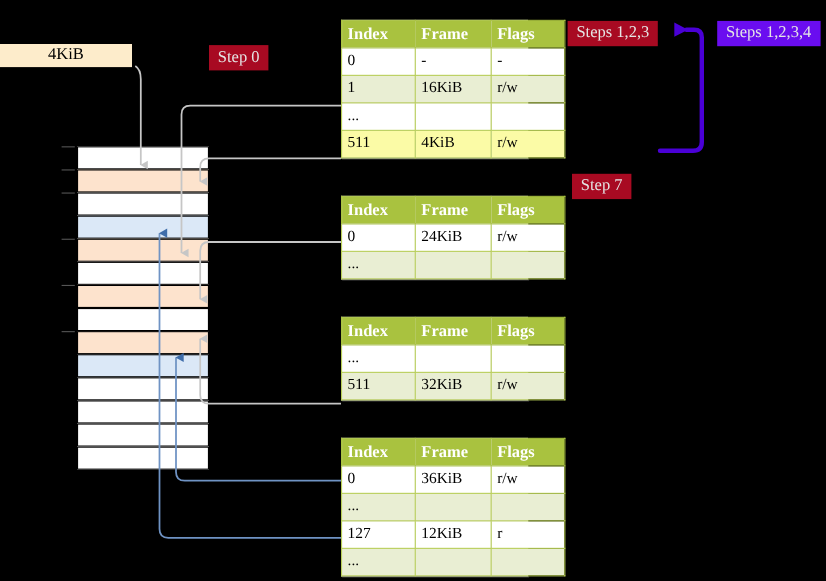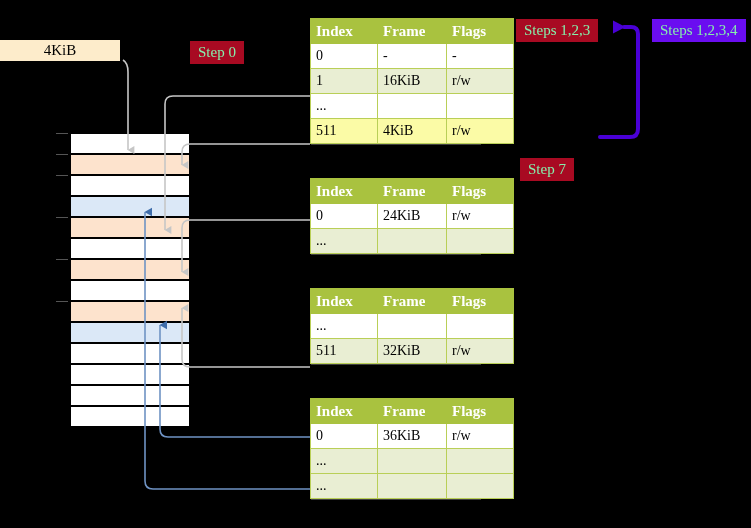--- a/index.html
+++ b/index.html
@@ -6,21 +6,21 @@
   body{
     width:751px;height:528px;position:relative;overflow:hidden;
     font-family:"Liberation Serif", serif;
     color:#000;
   }
   #stage{position:absolute;left:0;top:0;width:751px;height:528px;}
 
   
   .badge{
     position:absolute;box-sizing:border-box;
-    color:#86efac;font-size:15px;line-height:18px;
+    color:#e5e5e5;font-size:15px;line-height:18px;
     padding:2px 8px 3px 8px;white-space:nowrap;
     font-family:"Liberation Serif", serif;
   }
   .badge-red{background:#a80a22;}
   .badge-purple{background:#6a0df0;}
 
   
   .kib-box{
     position:absolute;box-sizing:border-box;
     background:#fdeccb;color:#000;
@@ -205,20 +205,25 @@
           <tr class="odd">
             <td class="col-i">0</td>
             <td class="col-f">36KiB</td>
             <td class="col-g">r/w</td>
           </tr>
           <tr class="even">
             <td class="col-i">...</td>
             <td class="col-f"></td>
             <td class="col-g"></td>
           </tr>
+          <tr class="odd">
+            <td class="col-i">127</td>
+            <td class="col-f">12KiB</td>
+            <td class="col-g">r</td>
+          </tr>
           <tr class="even">
             <td class="col-i">...</td>
             <td class="col-f"></td>
             <td class="col-g"></td>
           </tr>
         </tbody>
       </table>
     </div>
 
   <svg id="wires" viewBox="0 0 751 528">

